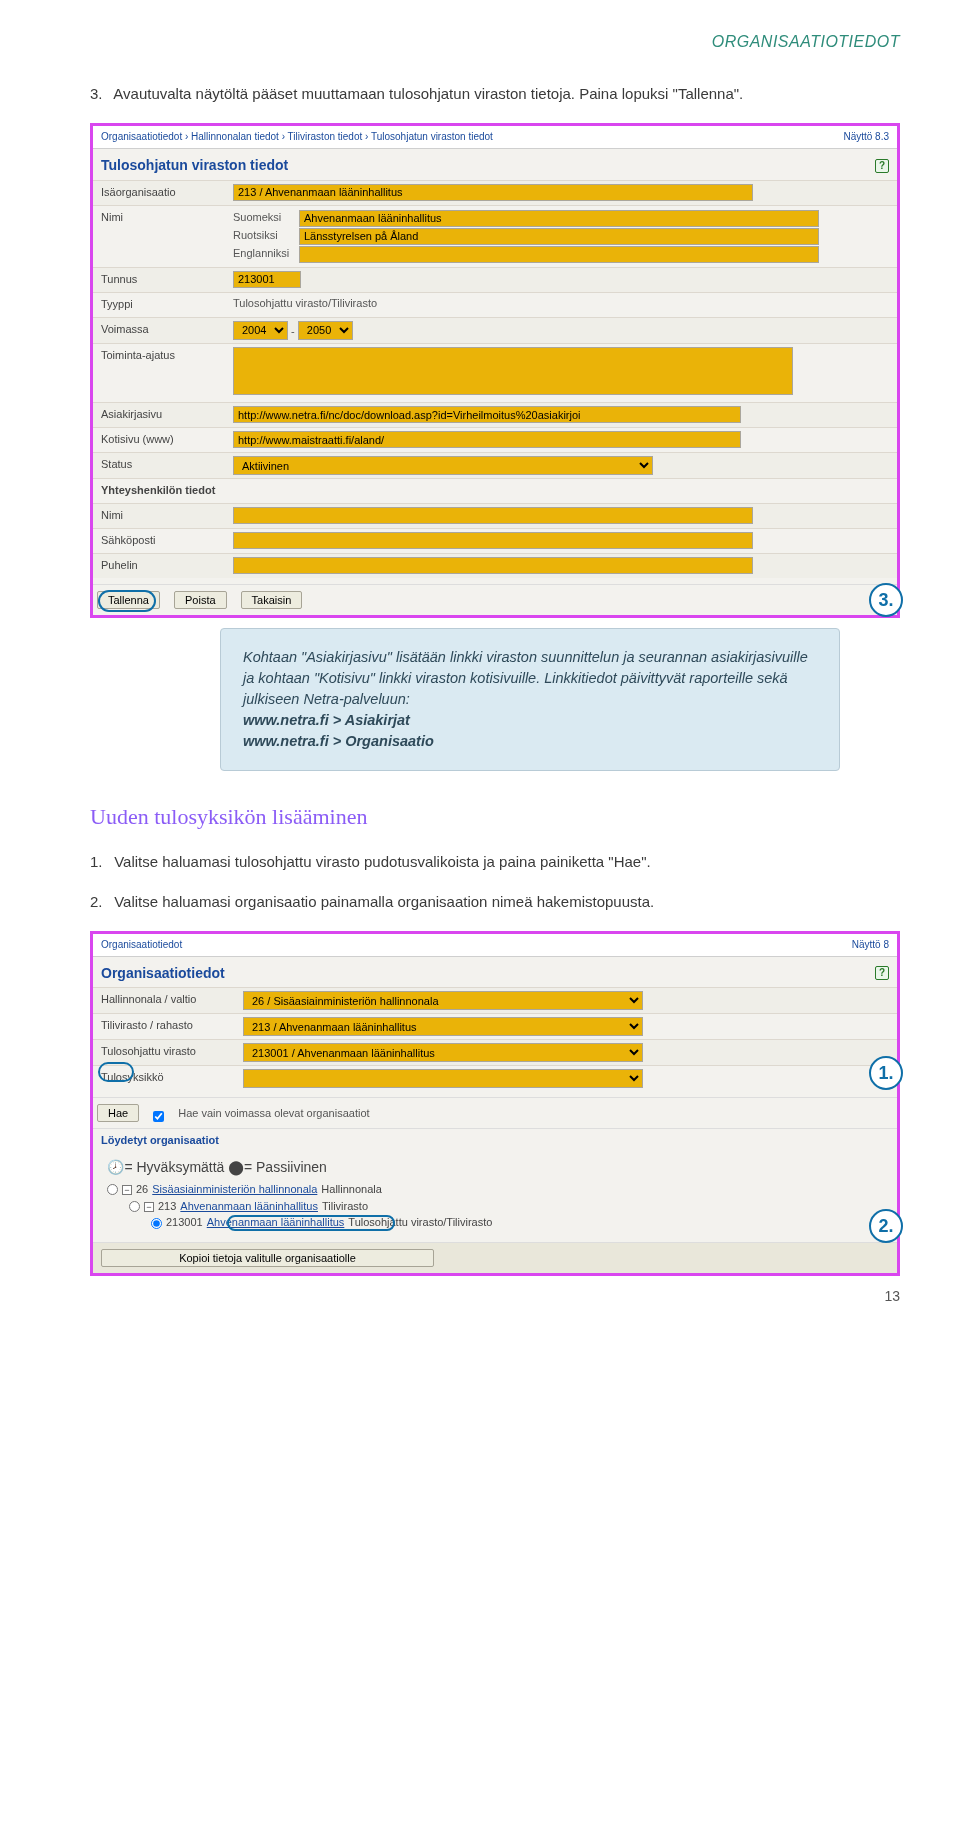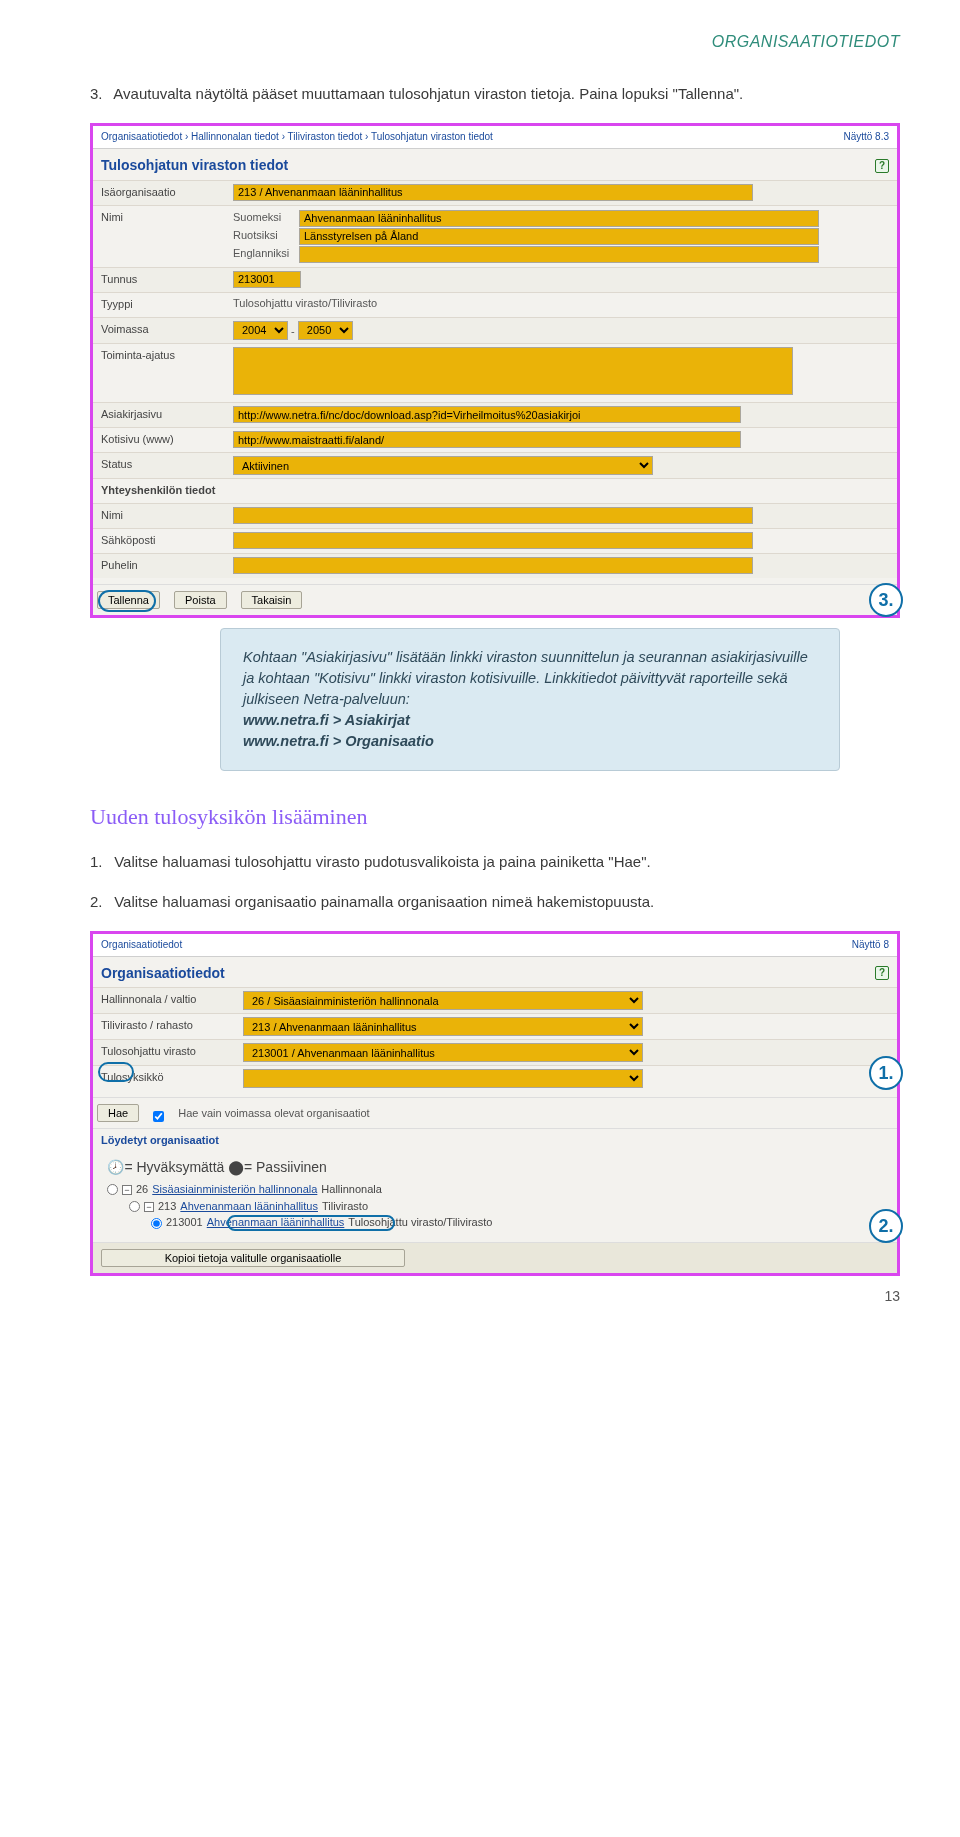--- a/index.html
+++ b/index.html
@@ -314,21 +314,21 @@
       <span>Tilivirasto</span>
     </div>
     <div class="treeline" style="padding-left:44px;">
       <input type="radio" class="radio" checked="" style="">
       <span>213001</span>
       <span class="link">Ahvenanmaan lääninhallitus</span>
       <span>Tulosohjattu virasto/Tilivirasto</span>
     </div>
   </div>
   <div class="kopioi-btn-wrap">
-    <button class="ss-btn" style="width:304px;">Kopioi tietoja valitulle organisaatiolle</button>
+    <button class="ss-btn" style="width:333px;">Kopioi tietoja valitulle organisaatiolle</button>
   </div>
 
   <span class="ring" style="left:5px; top:128px; width:36px; height:20px;"></span>
   <span class="ring" style="left:134px; bottom:42px; width:168px; height:16px;"></span>
   <span class="circle-callout" style="right:-6px; top:122px; width:34px; height:34px;">1.</span>
   <span class="circle-callout" style="right:-6px; bottom:30px; width:34px; height:34px;">2.</span>
 </div>
 
 <div class="pagenum">13</div>
 

